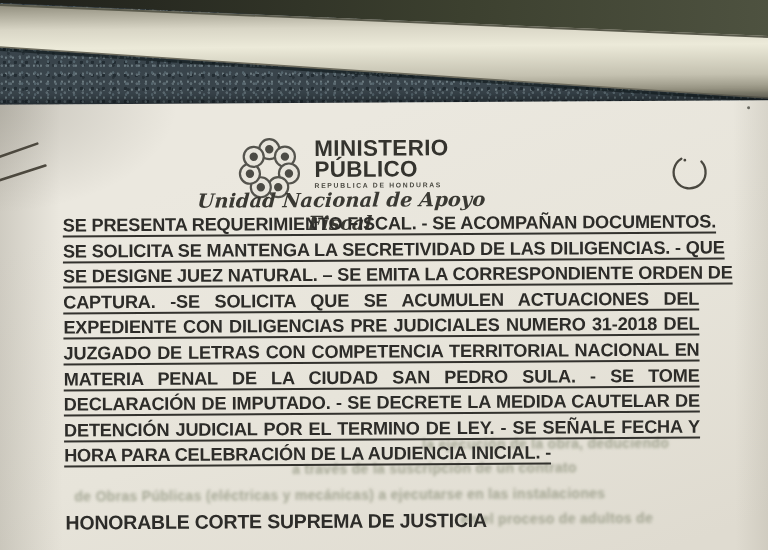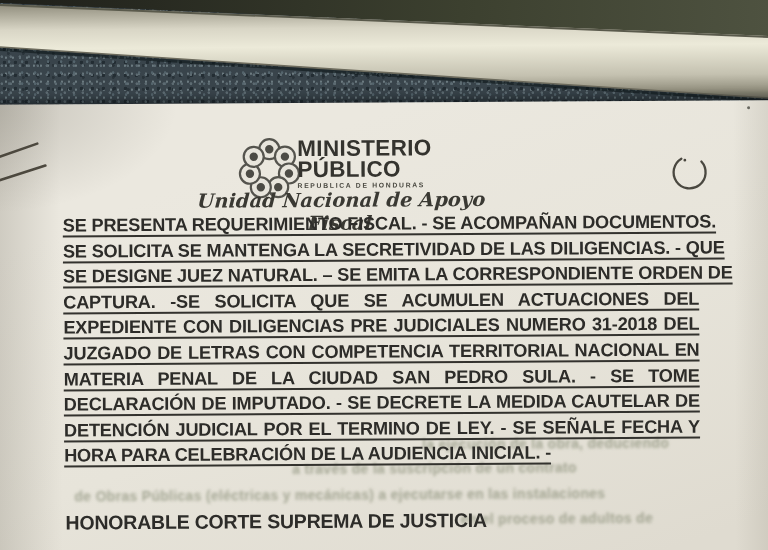--- a/index.html
+++ b/index.html
@@ -26,21 +26,21 @@
     transform:rotate(-0.35deg);transform-origin:40% 0;
     background:
       radial-gradient(260px 150px at 0% 0%, rgba(100,96,85,.28), transparent 72%),
       linear-gradient(90deg, rgba(110,105,92,.26), rgba(110,105,92,0) 70px),
       linear-gradient(270deg, rgba(120,115,100,.20), rgba(120,115,100,0) 45px),
       linear-gradient(160deg, #ebe8df 20%, #e7e4da 55%, #dfdbd0 92%);
     box-shadow:0 -4px 10px rgba(5,10,12,.5);
   }
   .pen-marks{position:absolute;left:6px;top:28px;}
   .seal{position:absolute;left:246px;top:33px;}
-  .mp-title{position:absolute;left:307px;top:35px;color:#34332e;}
+  .mp-title{position:absolute;left:324px;top:35px;color:#34332e;}
   .mp-title .l1,.mp-title .l2{
     font-size:22.5px;line-height:21px;font-weight:700;letter-spacing:.3px;
   }
   .mp-sub{
     margin-top:2px;font-size:6.8px;font-weight:700;letter-spacing:1.7px;color:#4b4a42;
   }
   .script-line{
     position:absolute;left:205px;top:86px;width:290px;text-align:center;
     font-family:"DejaVu Serif","Liberation Serif",serif;
     font-style:italic;font-weight:700;font-size:19.5px;color:#3a3933;

